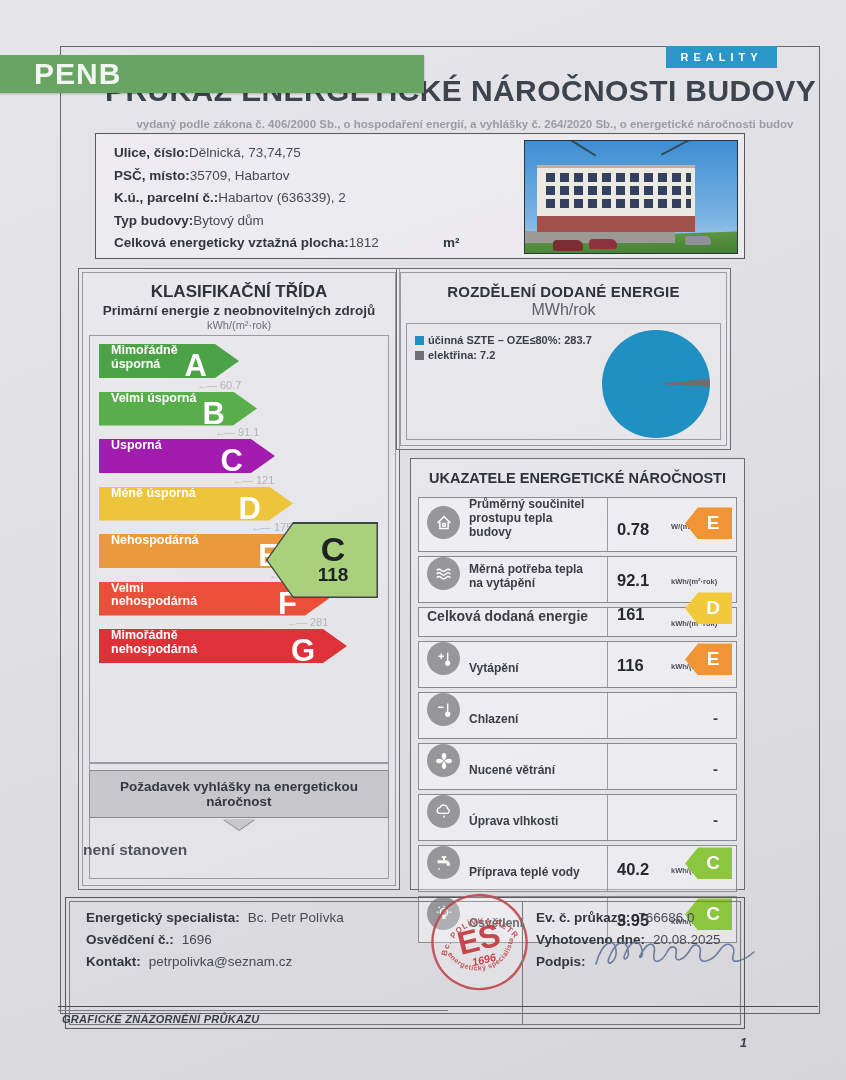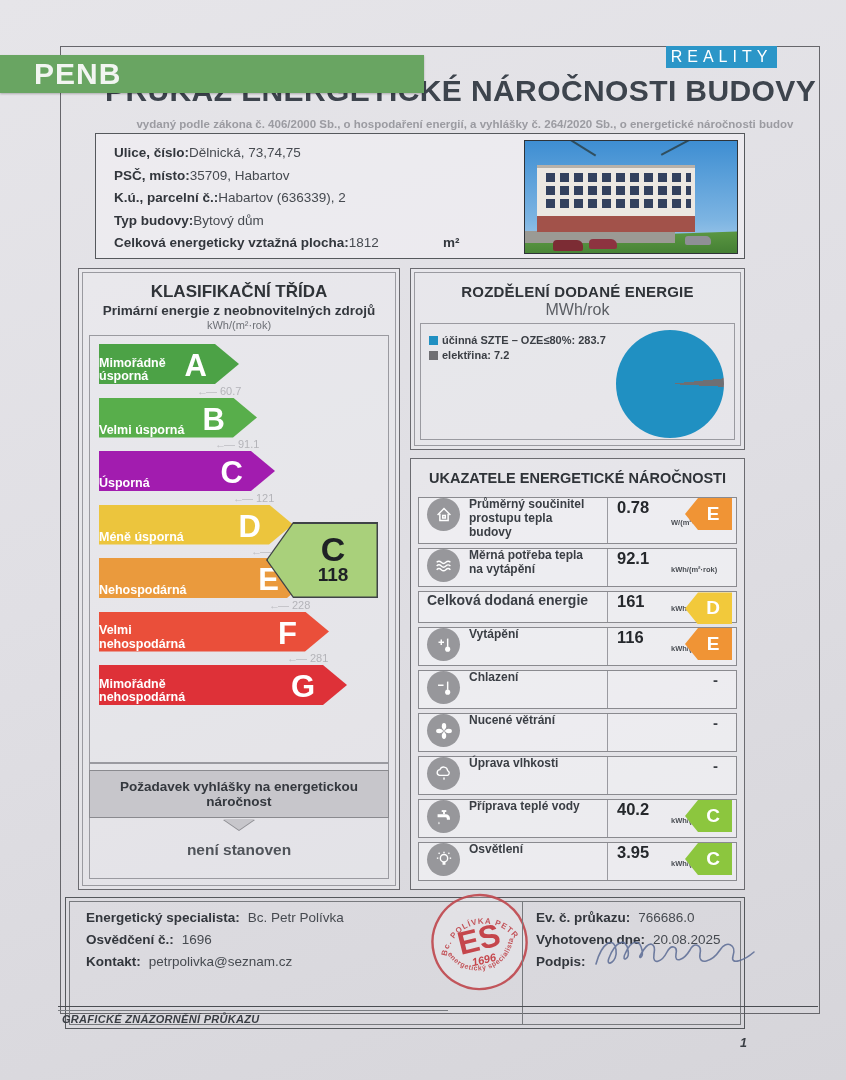--- a/index.html
+++ b/index.html
@@ -19,21 +19,21 @@
   .penb-banner{position:absolute;left:0;top:55px;width:424px;height:38px;z-index:2;
     background:#69a562;display:flex;align-items:center;padding-left:34px;box-sizing:border-box;
     box-shadow:0 1px 2px rgba(0,0,0,.25);}
   .penb-banner span{color:#f2f5f1;font-size:30px;font-weight:bold;letter-spacing:1px;}
   .doc-subtitle{position:absolute;top:118px;left:120px;width:690px;text-align:center;z-index:0;
     font-size:11.5px;font-weight:bold;color:#9b9ba1;}
   .mm-logo{position:absolute;left:632px;top:46px;width:145px;z-index:3;}
   .mm-red{height:56px;background:rgba(206,36,44,.93);display:flex;align-items:center;justify-content:center;}
   .mm-red span{color:#fff;font-size:36px;font-weight:bold;letter-spacing:1px;text-shadow:1px 1px 0 rgba(150,10,15,.6);}
   .mm-blue{height:22px;margin-left:34px;background:#2b96c8;display:flex;align-items:center;justify-content:center;}
-  .mm-blue span{color:#fff;font-size:16px;font-weight:normal;letter-spacing:5px;}
+  .mm-blue span{color:#fff;font-size:11px;font-weight:bold;letter-spacing:5px;}
 
   
   .info-box{position:absolute;left:95px;top:133px;width:650px;height:126px;
     border:1.5px solid #55585c;background:rgba(245,244,247,.5);box-sizing:border-box;}
   .info-lines{position:absolute;left:18px;top:9px;display:flex;flex-direction:column;gap:2.5px;}
   .info-line{display:flex;font-size:13.5px;line-height:20px;white-space:nowrap;}
   .info-line .lbl{font-weight:bold;color:#32363c;}
   .info-line .val{color:#464a50;}
   .info-line .unit{margin-left:64px;font-weight:bold;}
   
@@ -56,65 +56,65 @@
 
   
   .class-panel{position:absolute;left:78px;top:268px;width:322px;height:622px;
     border:1px solid #6b6b70;background:rgba(244,243,246,.35);box-sizing:border-box;}
   .class-inner{position:absolute;inset:3px;border:1px solid #9a9aa0;}
   .class-title{margin-top:9px;text-align:center;font-size:17px;font-weight:bold;color:#2f3338;}
   .class-sub{text-align:center;font-size:13.5px;font-weight:bold;color:#34383e;margin-top:1px;}
   .class-unit{text-align:center;font-size:11px;color:#6d7076;margin-top:1px;}
   .arrows-box{position:absolute;left:6px;right:6px;top:62px;height:428px;border:1px solid #9a9aa0;
     padding:8px 0 0 9px;box-sizing:border-box;}
-  .cbar{height:40px;clip-path:polygon(0 0,calc(100% - 24px) 0,100% 50%,calc(100% - 24px) 100%,0 100%);
-    display:flex;align-items:flex-end;box-sizing:border-box;position:relative;width:var(--w);}
+  .cbar{height:34px;clip-path:polygon(0 0,calc(100% - 24px) 0,100% 50%,calc(100% - 24px) 100%,0 100%);
+    display:flex;align-items:flex-start;padding-left:12px;box-sizing:border-box;position:relative;width:var(--w);}
   .cbar .clabel{color:#fff;font-weight:bold;font-size:12.5px;line-height:1.1;width:112px;}
   .cbar .cletter{position:absolute;right:32px;top:4px;color:#fff;font-weight:bold;font-size:31px;}
   .thr{height:13.5px;margin:0 0 0 calc(var(--w) - 42px);font-size:11px;color:#b4b4b9;
     display:flex;align-items:center;white-space:nowrap;}
   .thr::before{content:"\2190\2014";letter-spacing:-2px;margin-right:5px;color:#bcbcc1;}
   .w0{--w:140px}.w1{--w:158px}.w2{--w:176px}.w3{--w:194px}.w4{--w:212px}.w5{--w:230px}.w6{--w:248px}
   
   .rating-wrap{position:absolute;right:10px;top:186px;width:112px;height:76px;
     clip-path:polygon(27px 0,100% 0,100% 100%,27px 100%,0 50%);background:#3f4347;}
   .rating{position:absolute;inset:1.5px;clip-path:polygon(26px 0,100% 0,100% 100%,26px 100%,0 50%);
     display:flex;flex-direction:column;align-items:center;justify-content:center;padding-left:22px;box-sizing:border-box;}
   .rating .rl{font-size:34px;font-weight:bold;color:#1e2125;line-height:.9;}
   .rating .rv{font-size:19px;font-weight:bold;color:#1e2125;}
   
   .req-box{position:absolute;left:6px;right:6px;top:497px;height:48px;background:#c7c6cb;
     border:1px solid #8a8a8f;display:flex;align-items:center;justify-content:center;text-align:center;
     font-size:13.5px;font-weight:bold;color:#34383e;padding:0 20px;box-sizing:border-box;}
   .req-notch{position:absolute;left:50%;top:546px;transform:translateX(-50%);
     width:0;height:0;border-left:16px solid transparent;border-right:16px solid transparent;
     border-top:11px solid #c7c6cb;filter:drop-shadow(0 1px 0 #8a8a8f);}
-  .req-val{position:absolute;left:0;right:0;top:568px;text-align:center;
+  .req-val{position:absolute;left:0;right:0;top:568px;
     font-size:15.5px;font-weight:bold;color:#505archive459;color:#50545a;}
   .req-area{position:absolute;left:6px;right:6px;top:490px;bottom:6px;border:1px solid #9a9aa0;}
 
   
-  .dist-panel{position:absolute;left:410px;top:268px;width:335px;height:182px;
+  .dist-panel{position:absolute;left:396px;top:268px;width:335px;height:182px;
     border:1px solid #6b6b70;background:rgba(244,243,246,.35);box-sizing:border-box;}
   .dist-inner{position:absolute;inset:3px;border:1px solid #9a9aa0;}
   .dist-title{margin-top:10px;text-align:center;font-size:15px;font-weight:bold;color:#2f3338;letter-spacing:.2px;}
   .dist-unit{text-align:center;font-size:16px;color:#5b5e64;margin-top:1px;}
   .dist-box{position:absolute;left:5px;right:5px;top:50px;bottom:5px;border:1px solid #9a9aa0;}
   .legend{position:absolute;left:8px;top:10px;display:flex;flex-direction:column;gap:3px;}
   .leg-item{display:flex;align-items:center;gap:4px;font-size:11px;font-weight:bold;color:#3a3e44;white-space:nowrap;}
   .leg-sw{width:9px;height:9px;flex:none;}
   .pie{position:absolute;right:10px;top:6px;width:108px;height:108px;border-radius:50%;
     background:conic-gradient(#2090c2 0 84deg,#6f6f73 84deg 93deg,#2090c2 93deg 360deg);}
 
   
   .ind-panel{position:absolute;left:410px;top:458px;width:335px;height:432px;
     border:1px solid #6b6b70;background:rgba(244,243,246,.35);box-sizing:border-box;}
   .ind-title{margin-top:11px;text-align:center;font-size:14.5px;font-weight:bold;color:#2f3338;}
   .ind-rows{position:absolute;left:7px;right:7px;top:38px;bottom:8px;display:flex;flex-direction:column;gap:4px;}
-  .ind-row{flex:1;border:1px solid #8a8a8f;display:flex;align-items:flex-start;padding:0 6px 4px 8px;
+  .ind-row{flex:1;border:1px solid #8a8a8f;display:flex;align-items:flex-end;padding:0 6px 12px 8px;
     position:relative;background:rgba(250,249,252,.4);}
   .icn{width:33px;height:33px;border-radius:50%;background:#97979b;flex:none;
     display:flex;align-items:center;justify-content:center;margin-right:9px;}
   .ind-label{font-size:12px;font-weight:bold;color:#3a3e44;line-height:1.15;width:128px;}
   .ind-label.noicon{width:170px;font-size:12.5px;}
   .vdiv{position:absolute;left:188px;top:0;bottom:0;width:1px;background:#9a9aa0;}
   .ind-val{position:absolute;left:198px;font-size:16.5px;font-weight:bold;color:#25282c;}
   .ind-unit{position:absolute;left:252px;font-size:7.5px;font-weight:bold;color:#4a4e54;top:50%;transform:translateY(-35%);}
   .ind-dash{position:absolute;right:18px;font-size:15px;font-weight:bold;color:#3a3e44;}
   .badge{position:absolute;right:4px;width:47px;height:32px;

